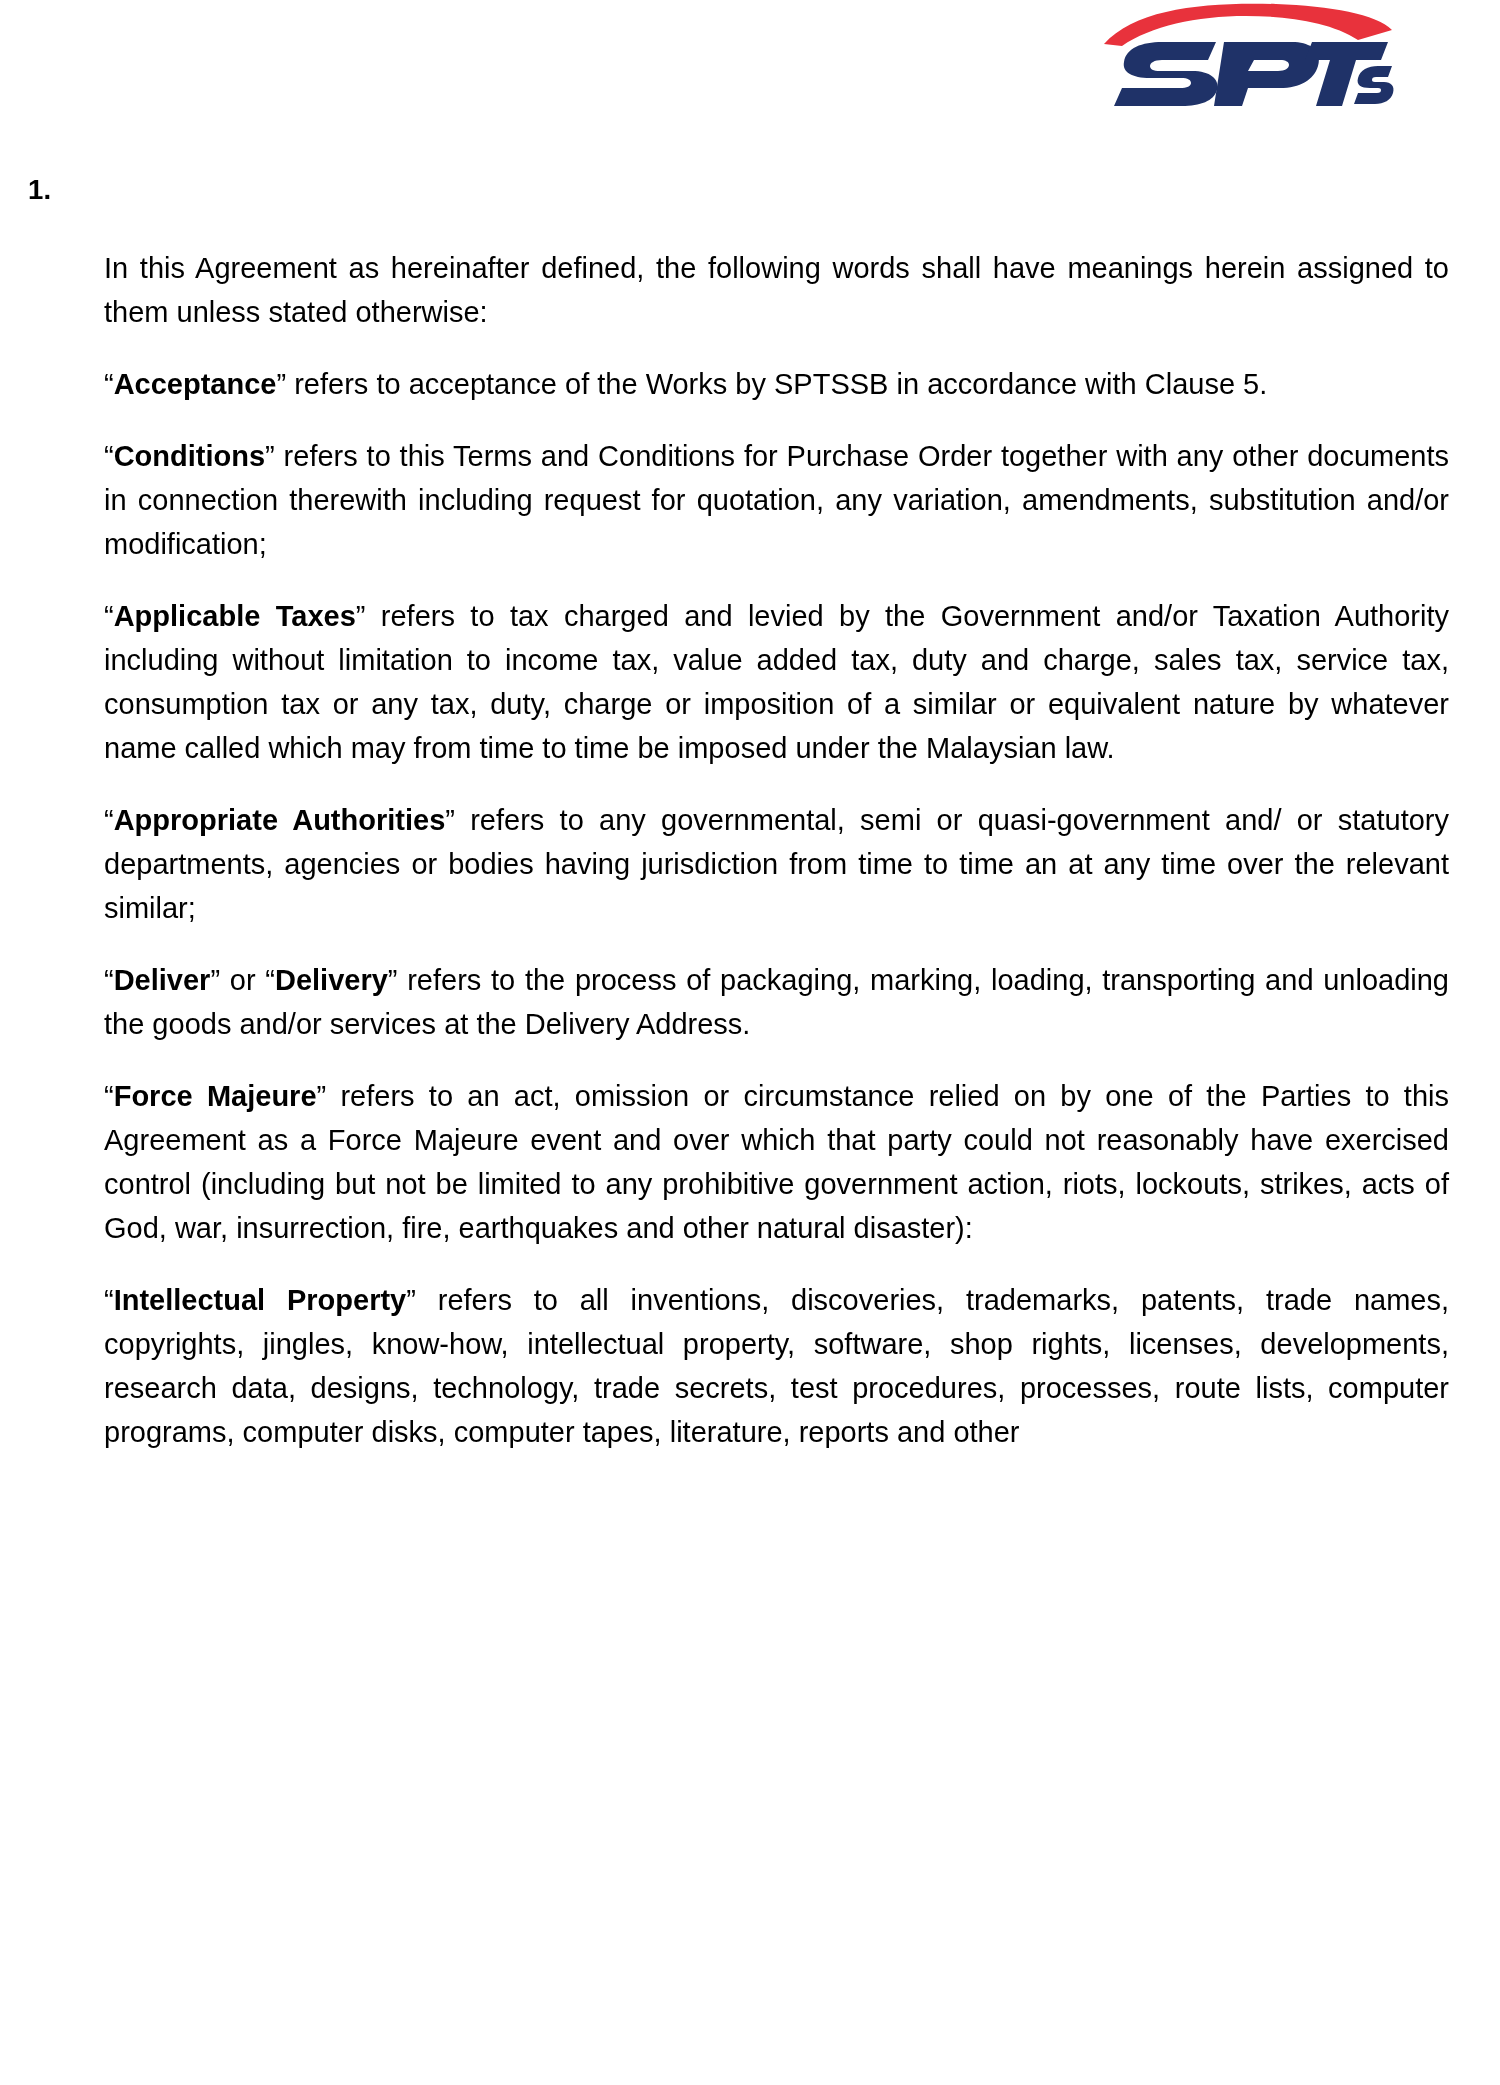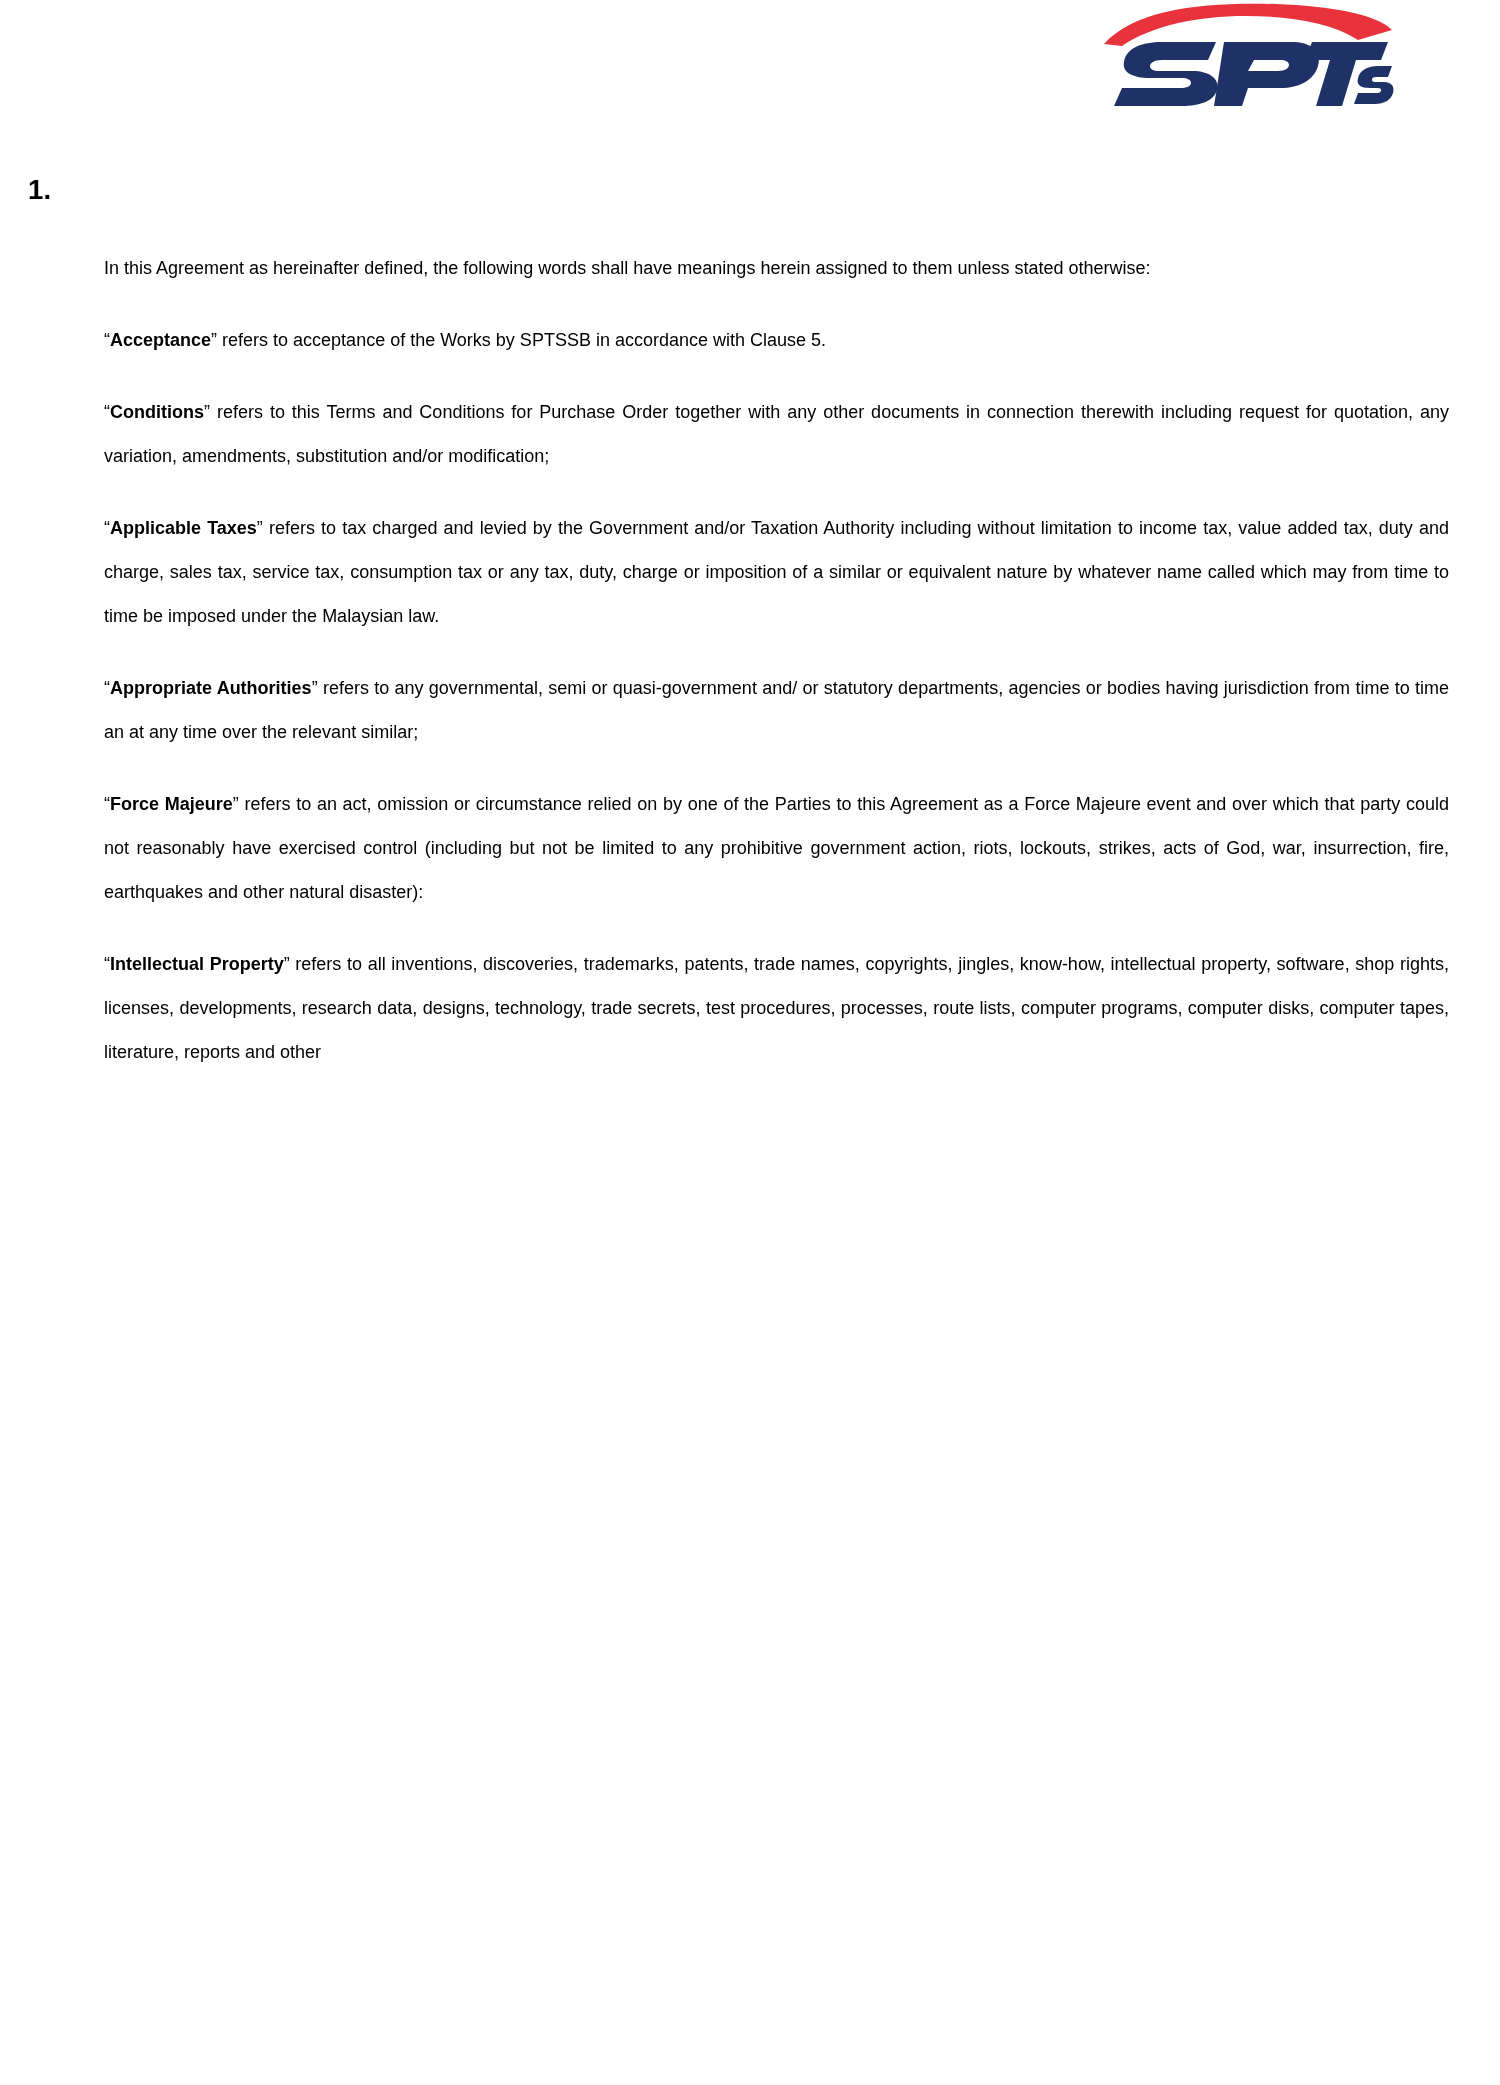--- a/index.html
+++ b/index.html
@@ -55,21 +55,21 @@
   .clause-title {
     white-space: nowrap;
   }
 
   .body-block {
     margin-left: 76px;
     margin-right: 0;
     width: 1345px;
   }
   p.para {
-    font-size: 18px;
+    font-size: 29px;
     line-height: 44px;
     text-align: justify;
     text-justify: inter-word;
     margin: 28px 0 0 0;
     hyphens: none;
   }
   p.para:first-child { margin-top: 40px; }
   .term { font-weight: bold; }
   .nojustify { text-align: left; }
 </style>
@@ -116,20 +116,23 @@
 
       <p class="para">
         <span>“</span><span class="term">Applicable Taxes</span><span>”</span><span> refers to tax charged and levied by the Government and/or Taxation Authority including without limitation to income tax, value added tax, duty and charge, sales tax, service tax, consumption tax or any tax, duty, charge or imposition of a similar or equivalent nature by whatever name called which may from time to time be imposed under the Malaysian law.</span>
       </p>
 
       <p class="para">
         <span>“</span><span class="term">Appropriate Authorities</span><span>”</span><span> refers to any governmental, semi or quasi-government and/ or statutory departments, agencies or bodies having jurisdiction from time to time an at any time over the relevant similar;</span>
       </p>
 
 
+      <p class="para">
+        <span>“</span><span class="term">Deliver</span><span>”</span><span> or “</span><span class="term">Delivery</span><span>”</span><span> refers to the process of packaging, marking, loading, transporting and unloading the goods and/or services at the Delivery Address.</span>
+      </p>
 
 
 
 
       <p class="para">
         <span>“</span><span class="term">Force Majeure</span><span>”</span><span> refers to an act, omission or circumstance relied on by one of the Parties to this Agreement as a Force Majeure event and over which that party could not reasonably have exercised control (including but not be limited to any prohibitive government action, riots, lockouts, strikes, acts of God, war, insurrection, fire, earthquakes and other natural disaster):</span>
       </p>
 
       <p class="para">
         <span>“</span><span class="term">Intellectual Property</span><span>”</span><span> refers to all inventions, discoveries, trademarks, patents, trade names, copyrights, jingles, know-how, intellectual property, software, shop rights, licenses, developments, research data, designs, technology, trade secrets, test procedures, processes, route lists, computer programs, computer disks, computer tapes, literature, reports and other</span>

